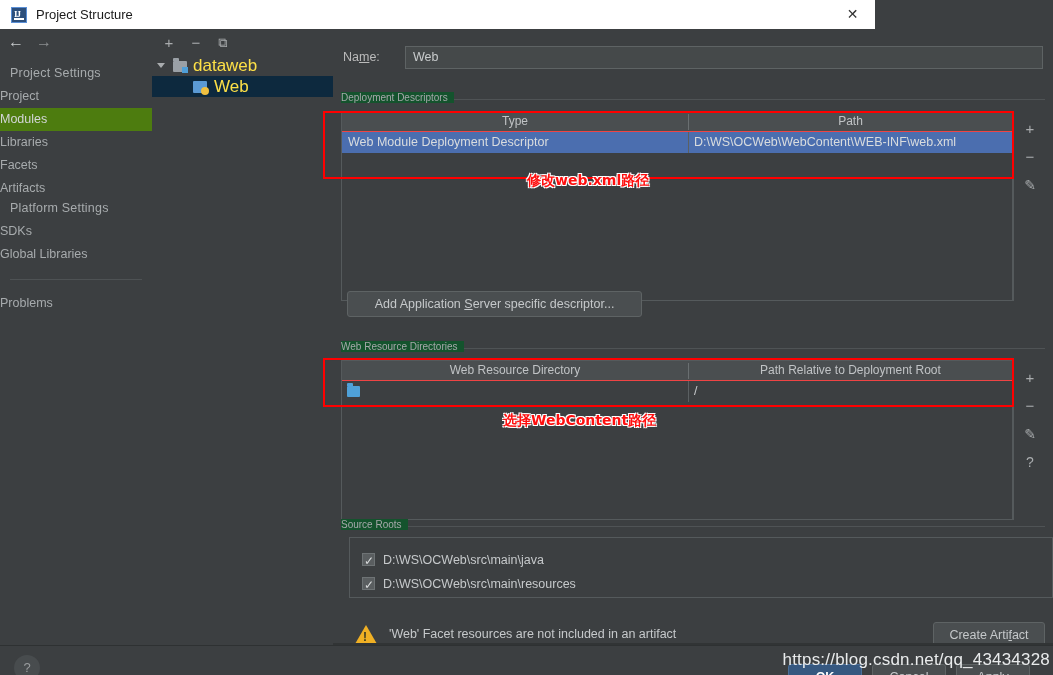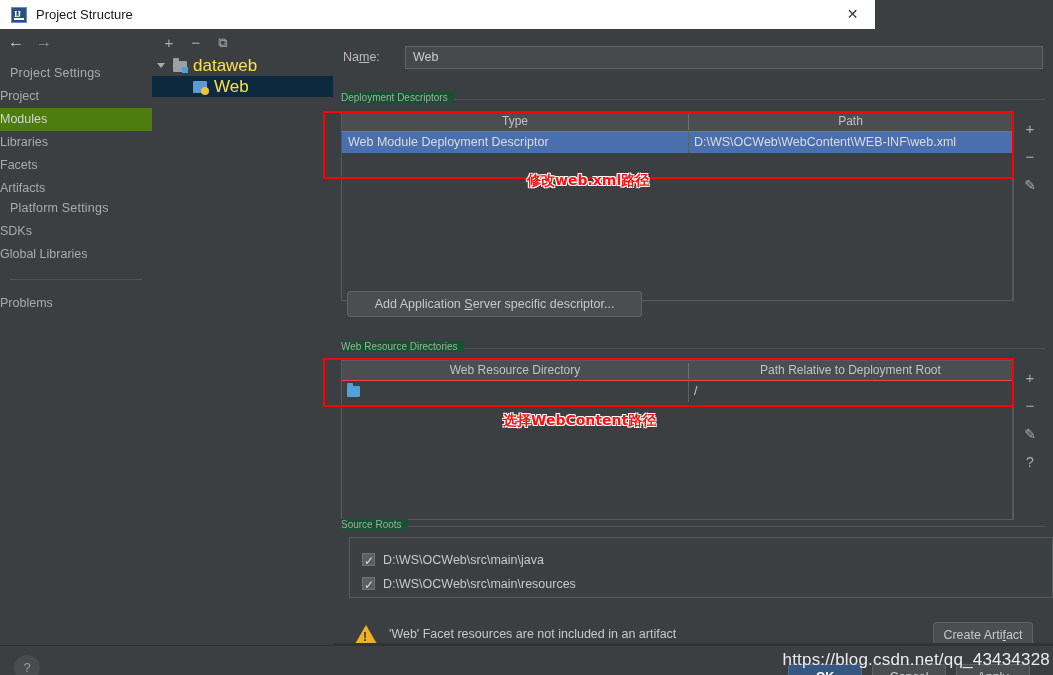--- a/index.html
+++ b/index.html
@@ -594,21 +594,21 @@
       </div>
       <div class="chk-row" style="top:35px; width:700px;">
         <span class="chkbox"></span>
         <span class="chk-label">D:\WS\OCWeb\src\main\resources</span>
       </div>
     </div>
 
     <div class="warn-tri" style="left:22px; top:596px;"></div>
     <div class="warn-bang" style="left:30px; top:601px;">!</div>
     <div style="position:absolute; left:56px; top:598px; font-size:12.5px; color:#c6c9cb;">'Web' Facet resources are not included in an artifact</div>
-    <div class="btn" style="left:600px; top:593px; width:100px; height:26px; line-height:24px;text-align:center;">
+    <div class="btn" style="left:600px; top:593px; width:112px; height:26px; line-height:24px;text-align:center;">
       <span>Create Arti</span><u>f</u><span>act</span>
     </div>
   </div>
 
   <div class="inner-shade"></div>
 
   <div class="redbox" style="left:323px; top:111px; width:691px; height:68px;"></div>
   <div class="redtext" style="left:527px; top:172px;">修改web.xml路径</div>
 
   <div class="redbox" style="left:323px; top:358px; width:691px; height:49px;"></div>

